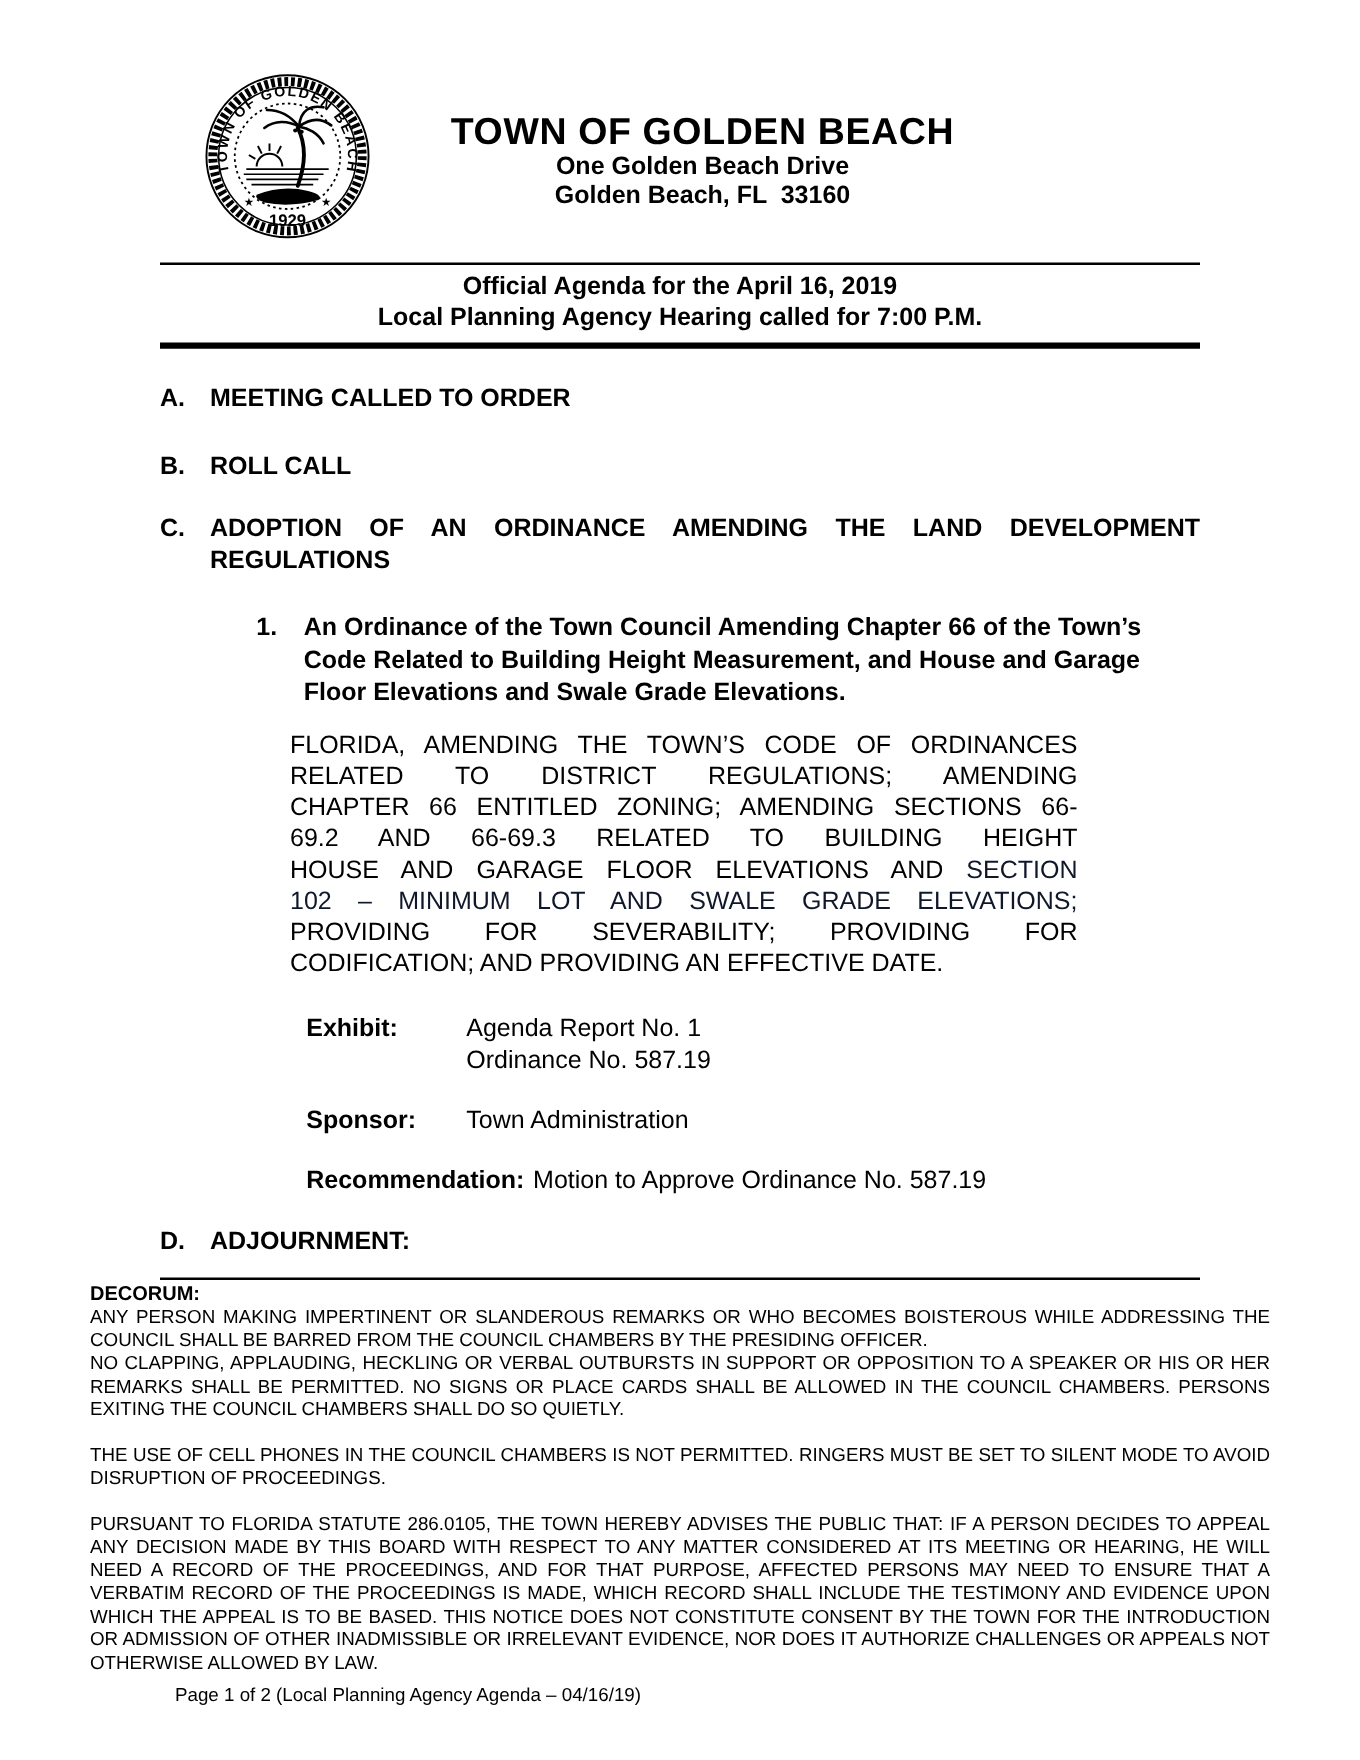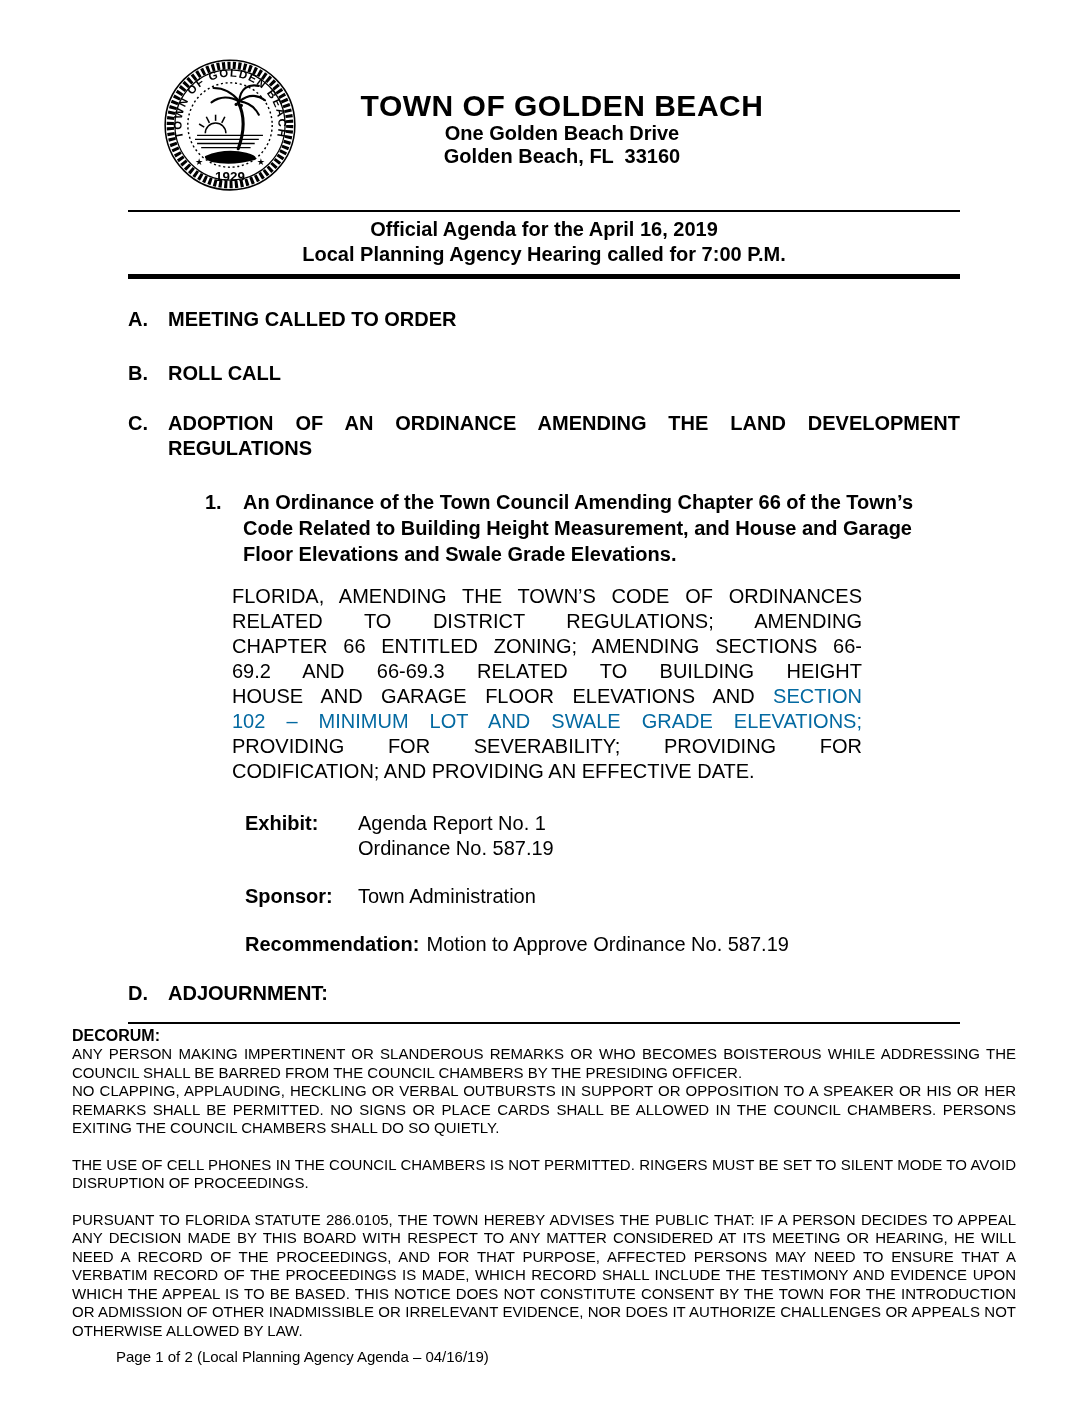--- a/index.html
+++ b/index.html
@@ -40,40 +40,40 @@
 
   
   .sub-item { display: flex; margin: 28px 128px 0 205px; font-weight: bold; font-size: 20px; line-height: 26px; }
   .sub-number { flex: 0 0 38px; }
   .sub-title  { width: 722px; }
 
   
   .ordinance { margin: 17px 0 0 232px; width: 630px; font-size: 20px; line-height: 25px; }
   .ord-line { text-align: justify; text-align-last: justify; }
   .ord-line.last { text-align-last: left; }
-  .gray { color: #0369a1; }
+  .gray { color: #0f172a; }
 
   
-  .kv { display: flex; margin: 0 0 0 245px; font-size: 20px; line-height: 25px; }
+  .kv { display: flex; margin: 0 0 0 245px; font-size: 20px; line-height: 25px; gap: 15px; }
   .kv-label { flex: 0 0 113px; font-weight: bold; }
   .mt-exhibit { margin-top: 27px; }
   .mt-sponsor { margin-top: 23px; }
   .rec-line { margin: 23px 16px 0 245px; font-size: 20px; line-height: 25px; }
   .rec-line .rec-label { font-weight: bold; }
   .rec-line .rec-value { margin-left: 7px; }
 
   
   .decorum-rule { border: none; border-top: 2px solid #000; margin: 16px 128px 0; }
   .decorum { margin: 2px 72px 0; }
   .decorum-heading { font-weight: bold; font-size: 16px; line-height: 19px; }
   .decorum p { font-size: 15px; line-height: 18.5px; text-align: justify; }
   .gap-above { margin-top: 18px; }
 
   
-  .footer { position: absolute; left: 116px; top: 1348px; font-size: 15px; line-height: 18px; }
+  .footer { position: absolute; left: 140px; top: 1348px; font-size: 15px; line-height: 18px; }
 </style>
 </head>
 <body>
 
 <div class="header">
   <svg class="seal" viewBox="0 0 136 136" aria-hidden="true">
     <circle cx="68" cy="68" r="63" fill="none" stroke="#000" stroke-width="1.5"></circle>
     <circle cx="68" cy="68" r="58" fill="none" stroke="#000" stroke-width="7" stroke-dasharray="3 2.2"></circle>
     <circle cx="68" cy="68" r="53.5" fill="none" stroke="#000" stroke-width="1.2"></circle>
     <circle cx="68" cy="68" r="41" fill="none" stroke="#000" stroke-width="1.4" stroke-dasharray="2 2.6"></circle>

